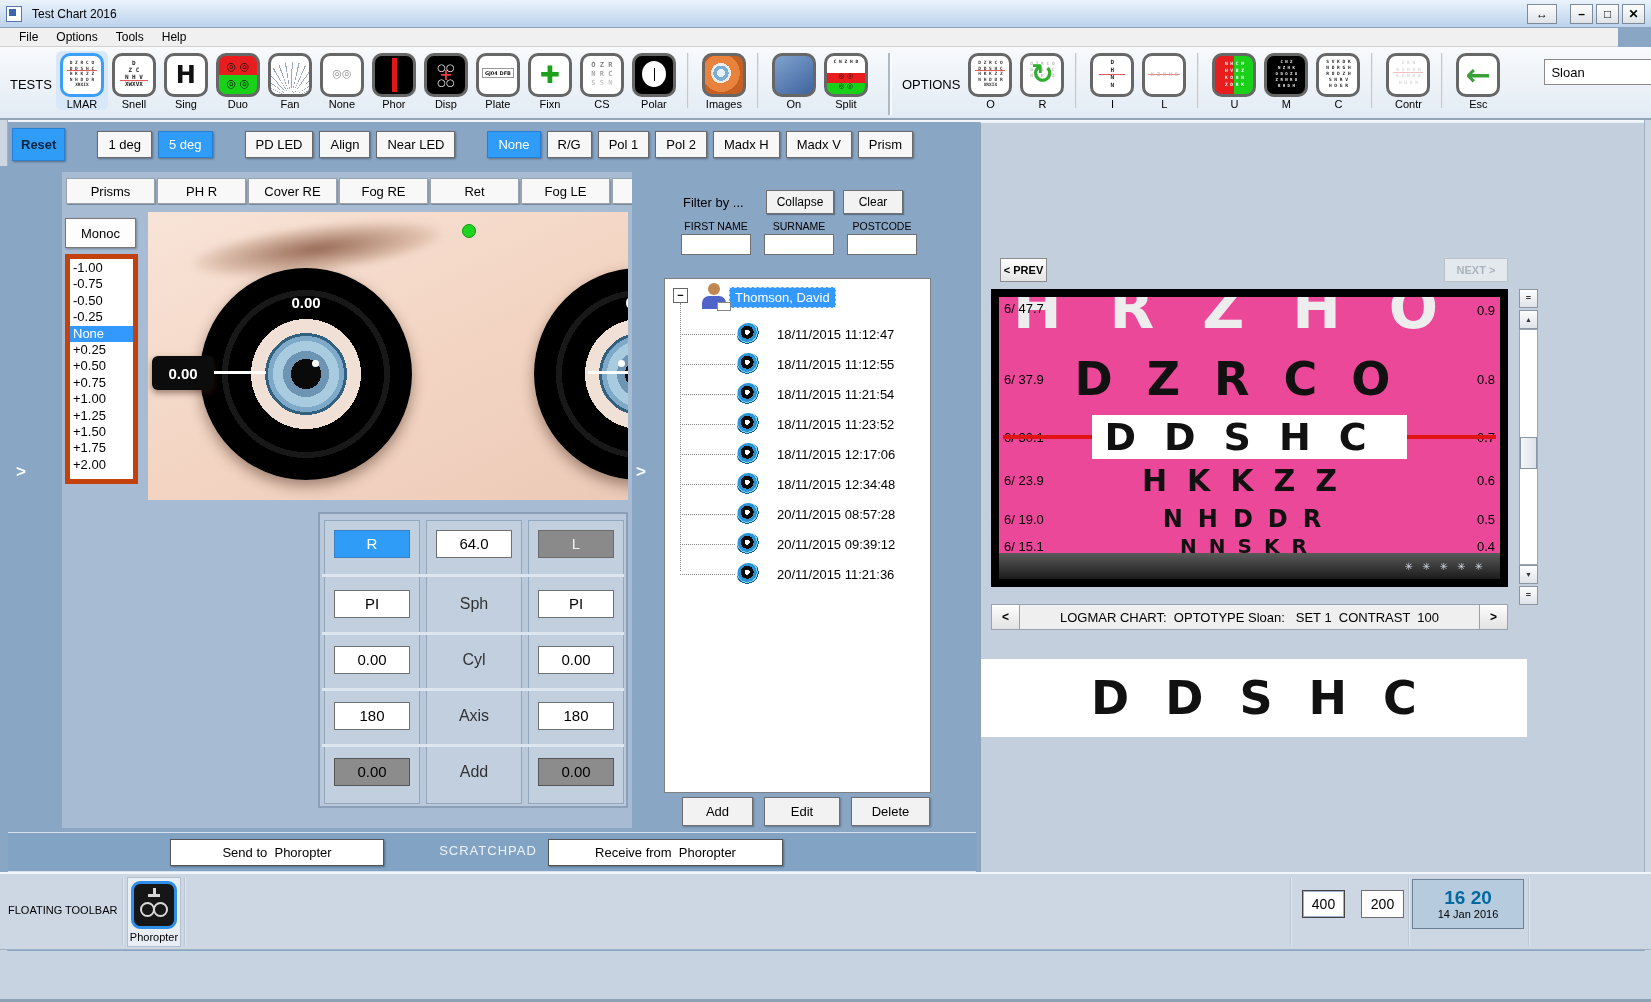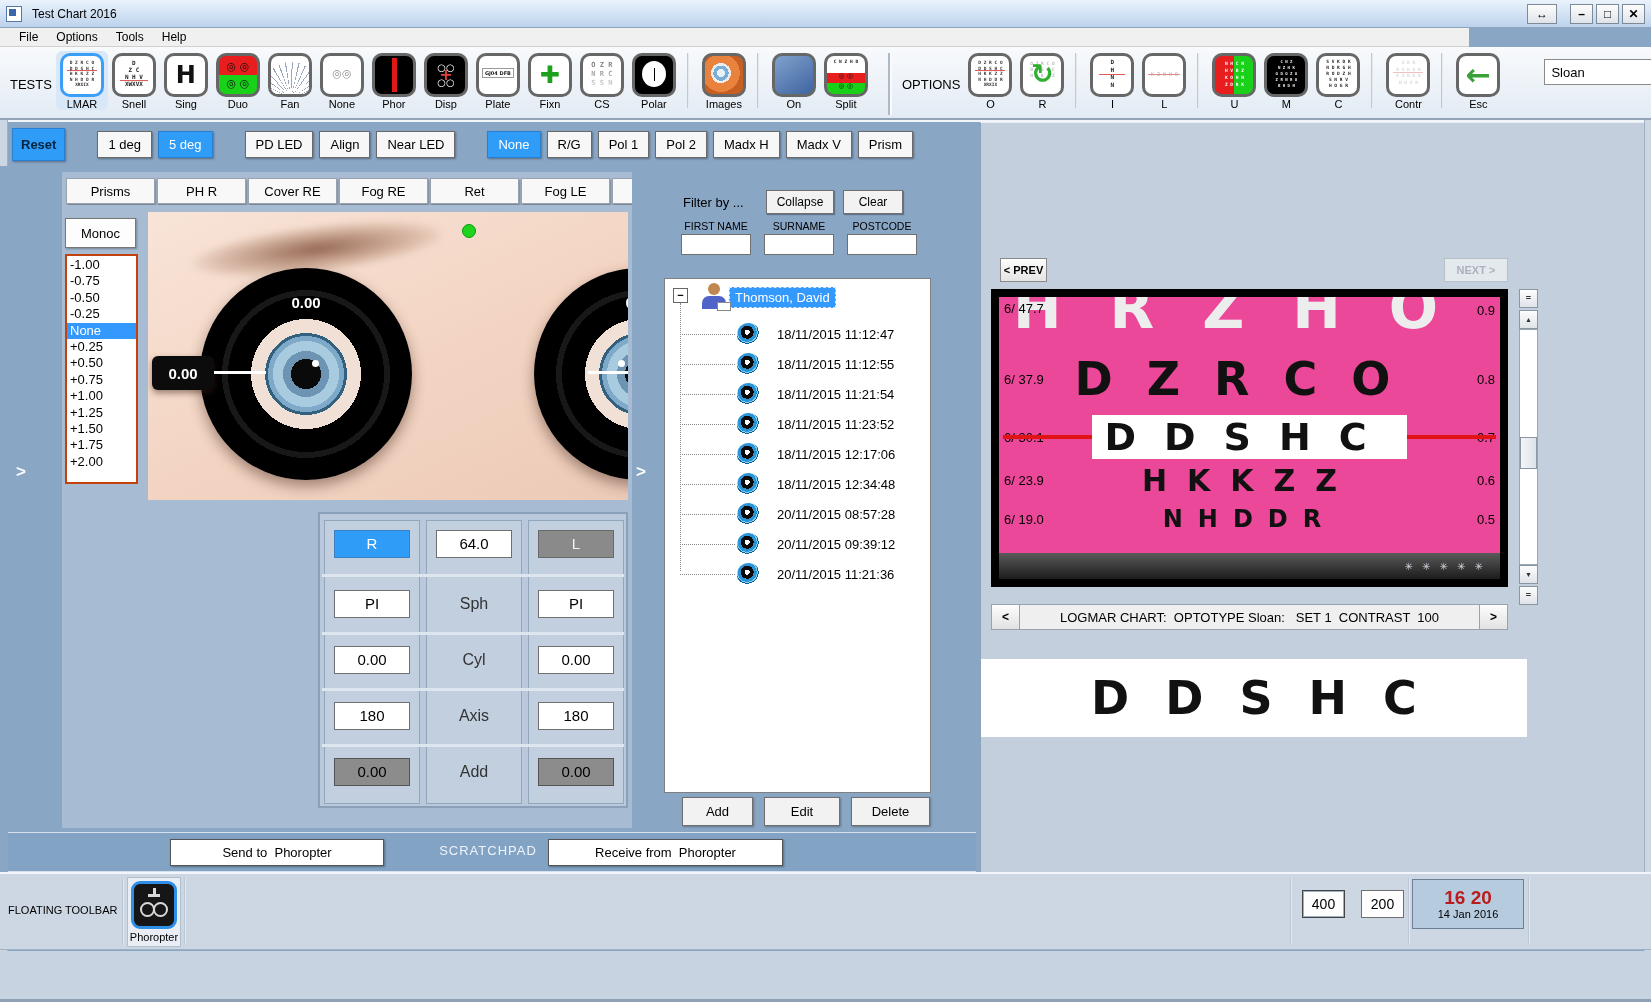--- a/index.html
+++ b/index.html
@@ -11,21 +11,21 @@
     background:linear-gradient(#eaf3fc,#bcd2ec); border-bottom:1px solid #8fa3bc;
     display:flex; align-items:center; padding:0 6px; }
   .app-icon { width:16px; height:16px; background:#fff; border:1px solid #5577aa; position:relative; margin-right:10px; }
   .app-icon::before { content:""; position:absolute; left:2px; top:2px; width:7px; height:7px; background:#3a66aa; }
   .title-text { font-size:12px; color:#000; }
   .win-controls { margin-left:auto; display:flex; gap:3px; align-items:center; }
   .wc-btn { height:20px; min-width:23px; padding:0 3px; background:linear-gradient(#fdfdfd,#dfe3e8);
     border:1px solid #7c8a99; font-size:12px; font-weight:bold; line-height:18px; text-align:center; }
   .wc-resize { min-width:30px; margin-right:10px; }
 
-  #menubar { position:absolute; left:0; top:28px; width:1469px; height:19px; background:#f0f0f0;
+  #menubar { position:absolute; left:0; top:28px; width:1618px; height:19px; background:#f0f0f0;
     border-bottom:1px solid #d0d0d0; display:flex; align-items:center; padding-left:10px; }
   .menu-item { font-size:12px; padding:0 9px; color:#000; }
 
   
   #toolbar { position:absolute; left:0; top:47px; width:1651px; height:73px;
     background:linear-gradient(#f8fafc,#e2ebf4); border-bottom:2px solid #93a4b8;
     display:flex; align-items:flex-start; padding:4px 0 0 6px; }
   .tests-label, .options-label { font-size:13px; color:#000; align-self:center; margin:0 4px; white-space:nowrap; }
   .tb-host { display:flex; }
   .tb-cell { width:52px; display:flex; flex-direction:column; align-items:center; position:relative; padding-top:2px; }
@@ -123,21 +123,21 @@
   
   #workspace { position:absolute; left:0; top:166px; width:980px; height:706px; background:#8aa6c5; overflow:hidden; }
   .expander { position:absolute; color:#fff; font:700 17px "Liberation Sans",sans-serif; }
 
   #test-panel { position:absolute; left:62px; top:6px; width:570px; height:656px; background:#a7bbd2; overflow:hidden; }
   .fn-row { position:absolute; left:4px; top:6px; width:566px; height:27px; display:flex; gap:2px; overflow:hidden; }
   .fn-btn { flex:none; width:89px; height:26px; background:#f8f8f8; border:1px solid #9aa3ad;
     box-shadow:1px 2px 2px rgba(0,0,0,.3); font-size:13px; display:flex; align-items:center; justify-content:center; }
   .monoc-btn { position:absolute; left:3px; top:46px; width:71px; height:30px; background:#fdfdfd; border:1px solid #777;
     box-shadow:1px 1px 2px rgba(0,0,0,.3); font-size:13px; display:flex; align-items:center; justify-content:center; }
-  .lens-list { position:absolute; left:3px; top:82px; width:73px; height:230px; background:#fff; border:2px solid #c2410c;
+  .lens-list { position:absolute; left:3px; top:82px; width:73px; height:230px; background:#fff; border:5px solid #c2410c;
     overflow:hidden; padding-top:1px; }
   .lopt { height:16.4px; font:13px/16px "Liberation Sans",sans-serif; padding-left:3px; color:#000; }
   .lopt.sel { background:#3399ff; color:#fff; }
 
   
   #eye-image { position:absolute; left:86px; top:40px; width:480px; height:288px; overflow:hidden;
     background:linear-gradient(155deg,#f8e4d8 0%, #f3d4c2 55%, #eccab8 100%); }
   .brow { position:absolute; left:44px; top:14px; width:250px; height:46px; transform:rotate(-7deg);
     background:radial-gradient(ellipse at 50% 50%, rgba(125,75,52,.8), rgba(150,100,70,.25) 58%, transparent 75%); filter:blur(3px); }
   .lens { position:absolute; width:212px; height:212px; border-radius:50%;
@@ -253,21 +253,21 @@
   .phor-btn::after { content:""; position:absolute; right:6px; top:18px; width:11px; height:11px; border:2.5px solid #d8d8d8; border-radius:50%; }
   .phor-bridge { position:absolute; left:14px; right:14px; top:10px; height:3px; background:#d8d8d8; }
   .phor-stem { position:absolute; left:50%; top:4px; width:3px; height:9px; margin-left:-1.5px; background:#d8d8d8; }
   .phor-label { font-size:11px; margin-top:2px; }
   .near-btn { position:absolute; top:16px; width:43px; height:28px; background:#fdfdfd; border:1px solid #6f6f6f;
     font:14px/26px "Liberation Sans",sans-serif; text-align:center; }
   #near-400 { left:1302px; border:1px solid #444; box-shadow:0 0 0 1px #9ab0c6 inset; }
   #near-200 { left:1361px; }
   #clock { position:absolute; left:1412px; top:5px; width:112px; height:50px; background:#b7cbdf; border:1px solid #6b7f95;
     display:flex; flex-direction:column; align-items:center; justify-content:center; }
-  .clock-time { font:700 19px/21px "Liberation Sans",sans-serif; color:#b91c1c; }
+  .clock-time { font:700 19px/21px "Liberation Sans",sans-serif; color:#0369a1; }
   .clock-date { font:11px/13px "Liberation Sans",sans-serif; color:#000; }
   #bottom-space { position:absolute; left:0; top:951px; width:1651px; height:51px; background:#c7d3e0; border-bottom:3px solid #8fa2b5; }
 
   
   .frame-l { position:absolute; left:0; top:120px; width:8px; height:831px; background:#ccd7e3; border-right:1px solid #9fb0c2; }
   .frame-r { position:absolute; left:1644px; top:120px; width:7px; height:831px; background:#ccd7e3; border-left:1px solid #9fb0c2; }
 </style>
 </head>
 <body>
 
@@ -648,20 +648,25 @@
       <div class="crow r4">
         <span class="acuity">6/ 23.9</span>
         <span class="letters">HKKZZ</span>
         <span class="dec">0.6</span>
       </div>
       <div class="crow r5">
         <span class="acuity">6/ 19.0</span>
         <span class="letters">NHDDR</span>
         <span class="dec">0.5</span>
       </div>
+      <div class="crow r6">
+        <span class="acuity">6/ 15.1</span>
+        <span class="letters">NNSKR</span>
+        <span class="dec">0.4</span>
+      </div>
     </div>
     <div id="chart-bottombar">
       <span class="sparkles">✳ ✳ ✳ ✳  ✳</span>
     </div>
   </div>
 
   <div id="chart-scrollbar">
     <div class="sb-btn sb-eq">=</div>
     <div class="sb-btn" style="font-size:7px;">▲</div>
     <div class="sb-track">

